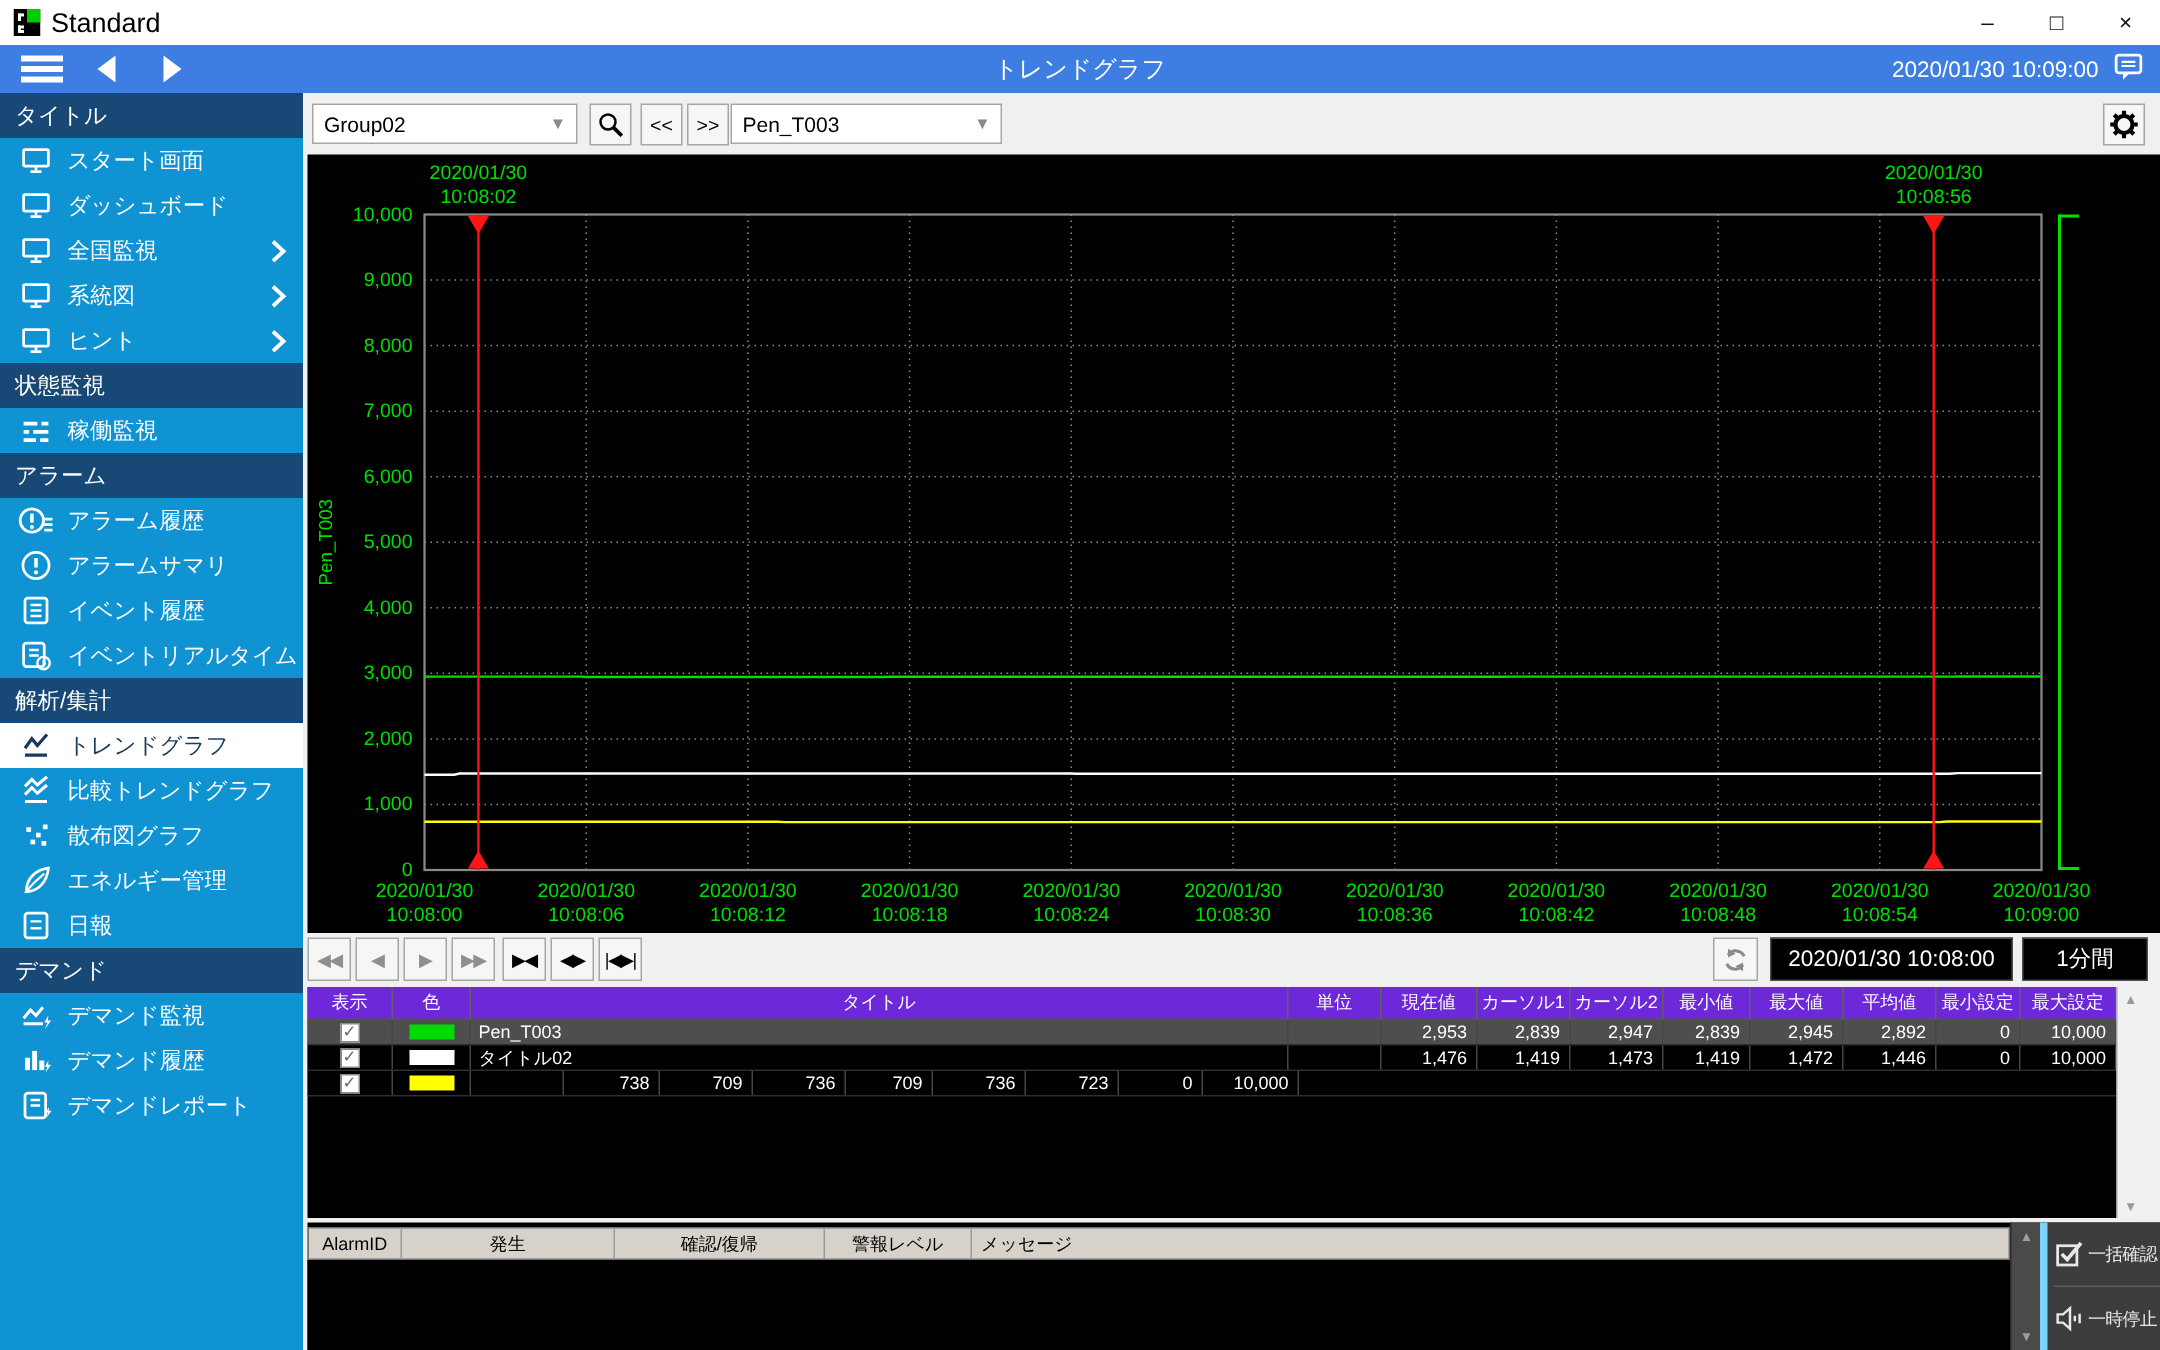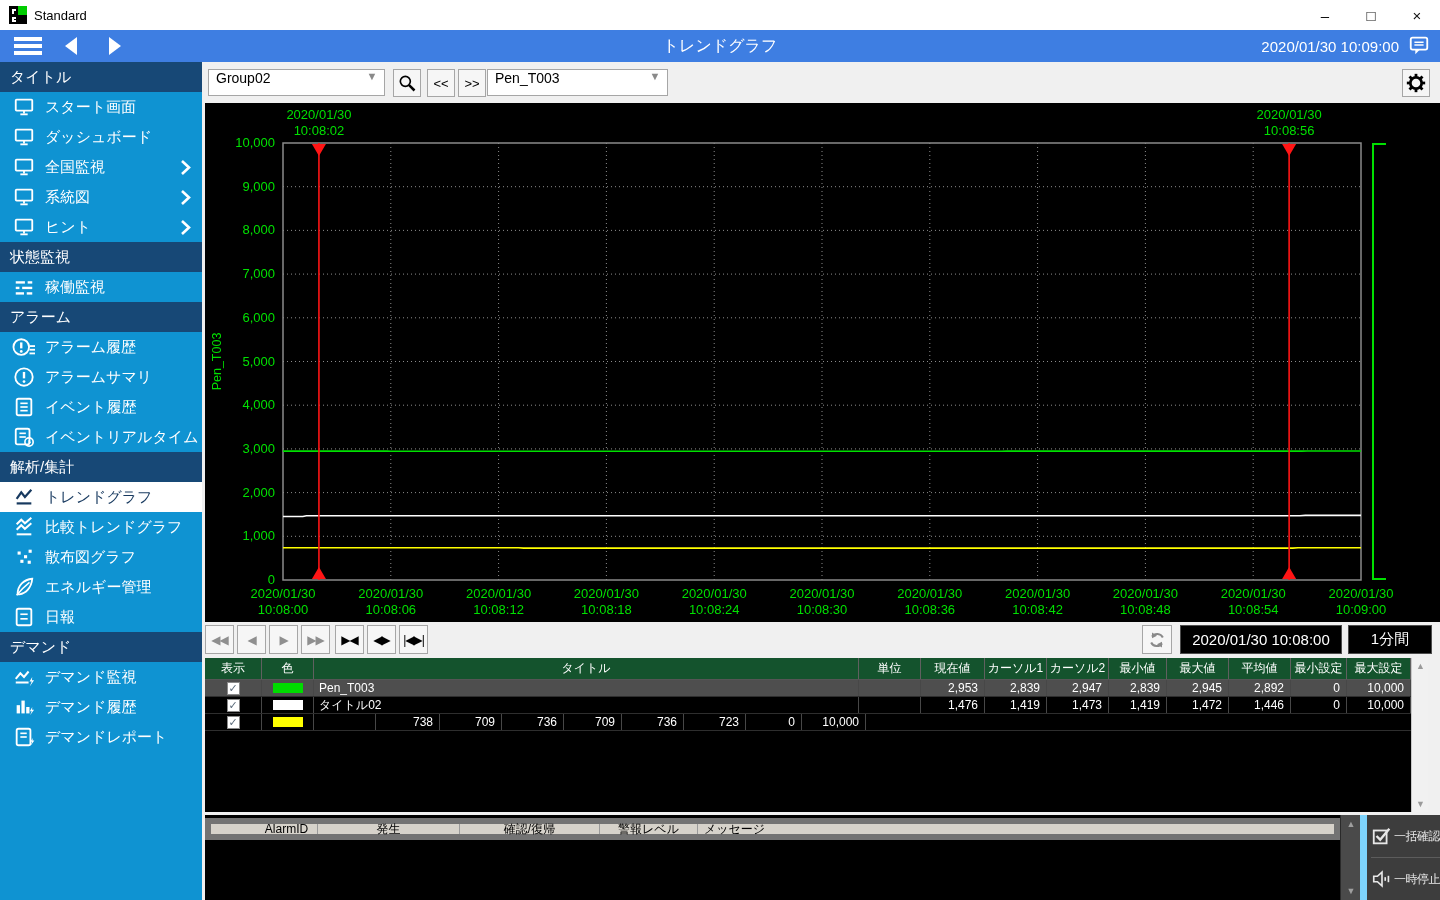--- a/index.html
+++ b/index.html
@@ -2,21 +2,21 @@
 <html><head>
 <meta charset="utf-8">
 <style>
   html,body{margin:0;padding:0;background:#6b6b6b;}
   *{box-sizing:border-box;font-family:"Liberation Sans","DejaVu Sans",sans-serif;}
   .window{position:relative;width:1440px;height:900px;background:#f0f0f0;overflow:hidden;}
 
   
   .titlebar{position:absolute;left:0;top:0;width:1440px;height:30px;background:#ffffff;display:flex;align-items:center;}
   .app-icon{margin-left:9px;width:18px;height:18px;display:inline-block;}
-  .title-text{margin-left:7px;font-size:13px;color:#000;}
+  .title-text{margin-left:7px;font-size:18px;color:#000;}
   .win-controls{position:absolute;right:0;top:0;height:30px;display:flex;}
   .win-btn{width:46px;height:30px;display:flex;align-items:center;justify-content:center;font-size:15px;color:#111;cursor:default;}
 
   
   .appbar{position:absolute;left:0;top:30px;width:1440px;height:32px;background:#3e7ee2;display:flex;align-items:center;color:#fff;}
   .hamburger{margin-left:14px;width:28px;height:18px;display:flex;flex-direction:column;justify-content:space-between;cursor:pointer;}
   .hamburger span{display:block;height:4px;background:#fff;}
   .nav-arrow{width:30px;height:26px;display:flex;align-items:center;justify-content:center;margin-left:14px;cursor:pointer;}
   .appbar-title{position:absolute;left:0;width:1440px;text-align:center;font-size:16px;pointer-events:none;}
   .appbar-right{position:absolute;right:10px;display:flex;align-items:center;gap:9px;font-size:15px;}
@@ -28,62 +28,62 @@
   .sb-item.selected{background:#ffffff;color:#17395f;}
   .sb-icon{width:24px;height:24px;margin-left:12px;display:flex;align-items:center;justify-content:center;flex:0 0 24px;}
   .sb-label{margin-left:9px;white-space:nowrap;}
   .sb-chev{position:absolute;right:10px;top:7px;}
 
   
   .main{position:absolute;left:202px;top:62px;width:1238px;height:838px;background:#f0f0f0;}
 
   
   .toolbar{position:absolute;left:0;top:0;width:1238px;height:41px;}
-  .combo{position:absolute;top:7px;height:27px;background:#fff;border:1px solid #a6a6a6;display:flex;font-size:14px;color:#000;cursor:pointer;}
+  .combo{position:absolute;top:7px;height:27px;background:#fff;border:1px solid #a6a6a6;display:flex;align-items:center;font-size:14px;color:#000;cursor:pointer;}
   .combo .cv{flex:1;padding-left:7px;white-space:nowrap;overflow:hidden;}
   .combo .combo-arrow{width:24px;text-align:center;color:#8a8a8a;font-size:11px;}
   .tbtn{position:absolute;top:7px;width:28px;height:28px;background:#f6f6f6;border:1px solid #a6a6a6;display:flex;align-items:center;justify-content:center;font-size:13px;color:#000;padding:0;cursor:pointer;}
 
   
   .chart-panel{position:absolute;left:3px;top:41px;width:1235px;height:519px;background:#000;}
 
   
   .navrow{position:absolute;left:0;top:560px;width:1238px;height:36px;}
   .nbtn{position:absolute;top:3px;width:29px;height:29px;background:#f6f6f6;border:1px solid #a6a6a6;display:flex;align-items:center;justify-content:center;font-size:12px;letter-spacing:-1px;padding:0;cursor:pointer;}
   .nbtn.dis{color:#8f8f8f;}
   .nbtn.en{color:#000;}
   .blackbox{position:absolute;top:3px;height:29px;background:#000;border:1px solid #4d4d4d;color:#fff;display:flex;align-items:center;justify-content:center;font-size:15px;cursor:pointer;}
 
   
   .pen-table{position:absolute;left:3px;top:596px;width:1223px;height:154px;background:#000;display:flex;}
   .pt-inner{flex:1;display:flex;flex-direction:column;overflow:hidden;}
-  .pt-header{display:flex;height:22px;background:#14532d;border-bottom:1px solid #555;}
+  .pt-header{display:flex;height:22px;background:#6d28d9;border-bottom:1px solid #555;}
   .pt-h{color:#fff;font-size:12px;display:flex;align-items:center;justify-content:center;border-right:1px solid #606060;white-space:nowrap;overflow:hidden;}
   .pt-row{display:flex;height:17px;background:#000;border-bottom:1px solid #2e2e2e;cursor:pointer;}
   .pt-row.sel{background:#4e4e4e;}
   .pt-c{color:#fff;font-size:12px;display:flex;align-items:center;border-right:1px solid #474747;overflow:hidden;white-space:nowrap;}
   .pt-c.num{justify-content:flex-end;padding-right:6px;}
   .pt-c.ctr{justify-content:center;}
   .pt-c.ttl{padding-left:5px;}
   .cb{width:13px;height:13px;background:#fff;border:1px solid #8a8a8a;color:#5a6a7a;font-size:11px;line-height:11px;text-align:center;cursor:pointer;}
   .swatch{width:30px;height:10px;display:inline-block;}
   .pt-scroll{width:17px;background:#f1f1f1;border-left:1px solid #c8c8c8;position:relative;cursor:pointer;}
   .pt-scroll .ar{position:absolute;left:0;width:17px;height:16px;color:#9a9a9a;font-size:9px;text-align:center;line-height:16px;}
   .pt-scroll .up{top:0;} .pt-scroll .down{bottom:0;}
 
   
   .alarm-area{position:absolute;left:3px;top:753px;width:1235px;height:85px;background:#000;}
-  .al-header{position:absolute;left:0;top:3px;width:1135px;height:22px;display:flex;background:#d6d2ca;border:6px solid #737373;padding-left:45px;}
+  .al-header{position:absolute;left:0;top:3px;width:1135px;height:22px;display:flex;background:#d6d2ca;border:1px solid #737373;}
   .al-h{font-size:12px;color:#000;display:flex;align-items:center;justify-content:center;border-right:1px solid #9a9a9a;white-space:nowrap;}
   .al-h.left{justify-content:flex-start;padding-left:6px;}
   .al-body{position:absolute;left:0;top:25px;width:1135px;height:60px;background:#000;}
   .al-scroll{position:absolute;left:1135px;top:0;width:20px;height:85px;background:#4a4a4a;border-left:1px solid #2a2a2a;cursor:pointer;}
   .al-scroll .ar{position:absolute;left:0;width:20px;text-align:center;color:#9f9f9f;font-size:9px;}
   .al-scroll .up{top:4px;} .al-scroll .down{bottom:4px;}
-  .al-panel{position:absolute;left:1155px;top:0;width:80px;height:85px;background:#3d3d3d;border-left:7px solid #7dd3fc;}
+  .al-panel{position:absolute;left:1155px;top:0;width:80px;height:85px;background:#3d3d3d;border-left:5px solid #7dd3fc;}
   .al-btn{position:absolute;left:0;width:80px;height:42px;display:flex;align-items:center;color:#e8e8e8;font-size:12px;cursor:pointer;}
   .al-btn .ic{width:24px;height:24px;margin-left:3px;flex:0 0 24px;display:flex;align-items:center;justify-content:center;}
   .al-btn .lb{white-space:nowrap;letter-spacing:-0.5px;}
   .al-div{position:absolute;left:4px;top:42px;width:72px;height:1px;background:#5c5c5c;}
 </style>
 </head>
 <body>
 
 <div class="window">
 

